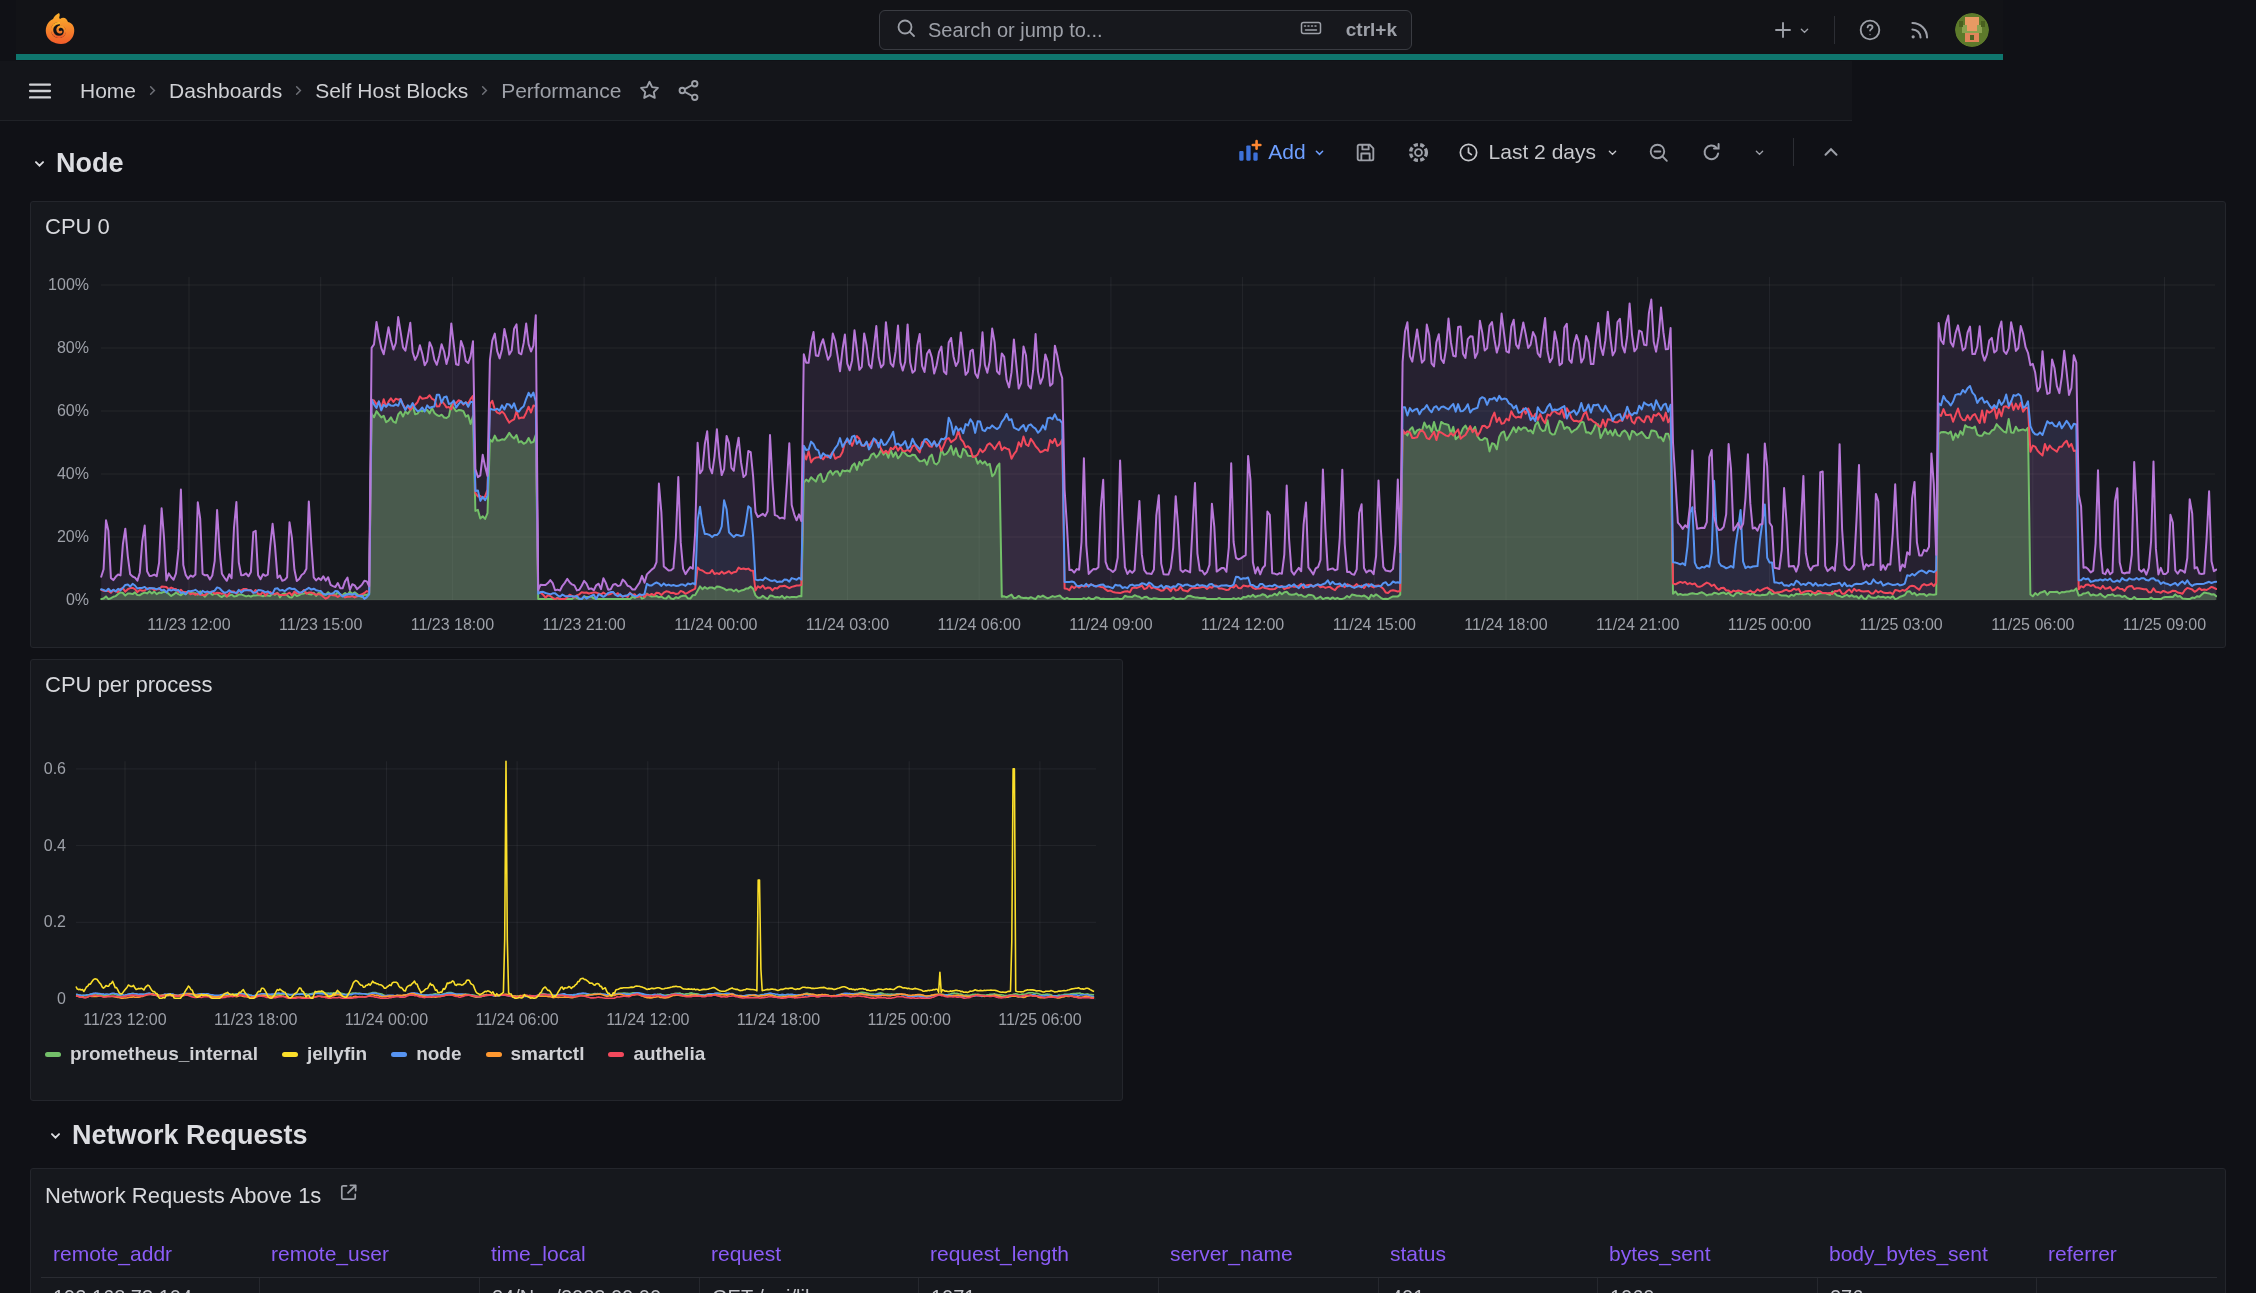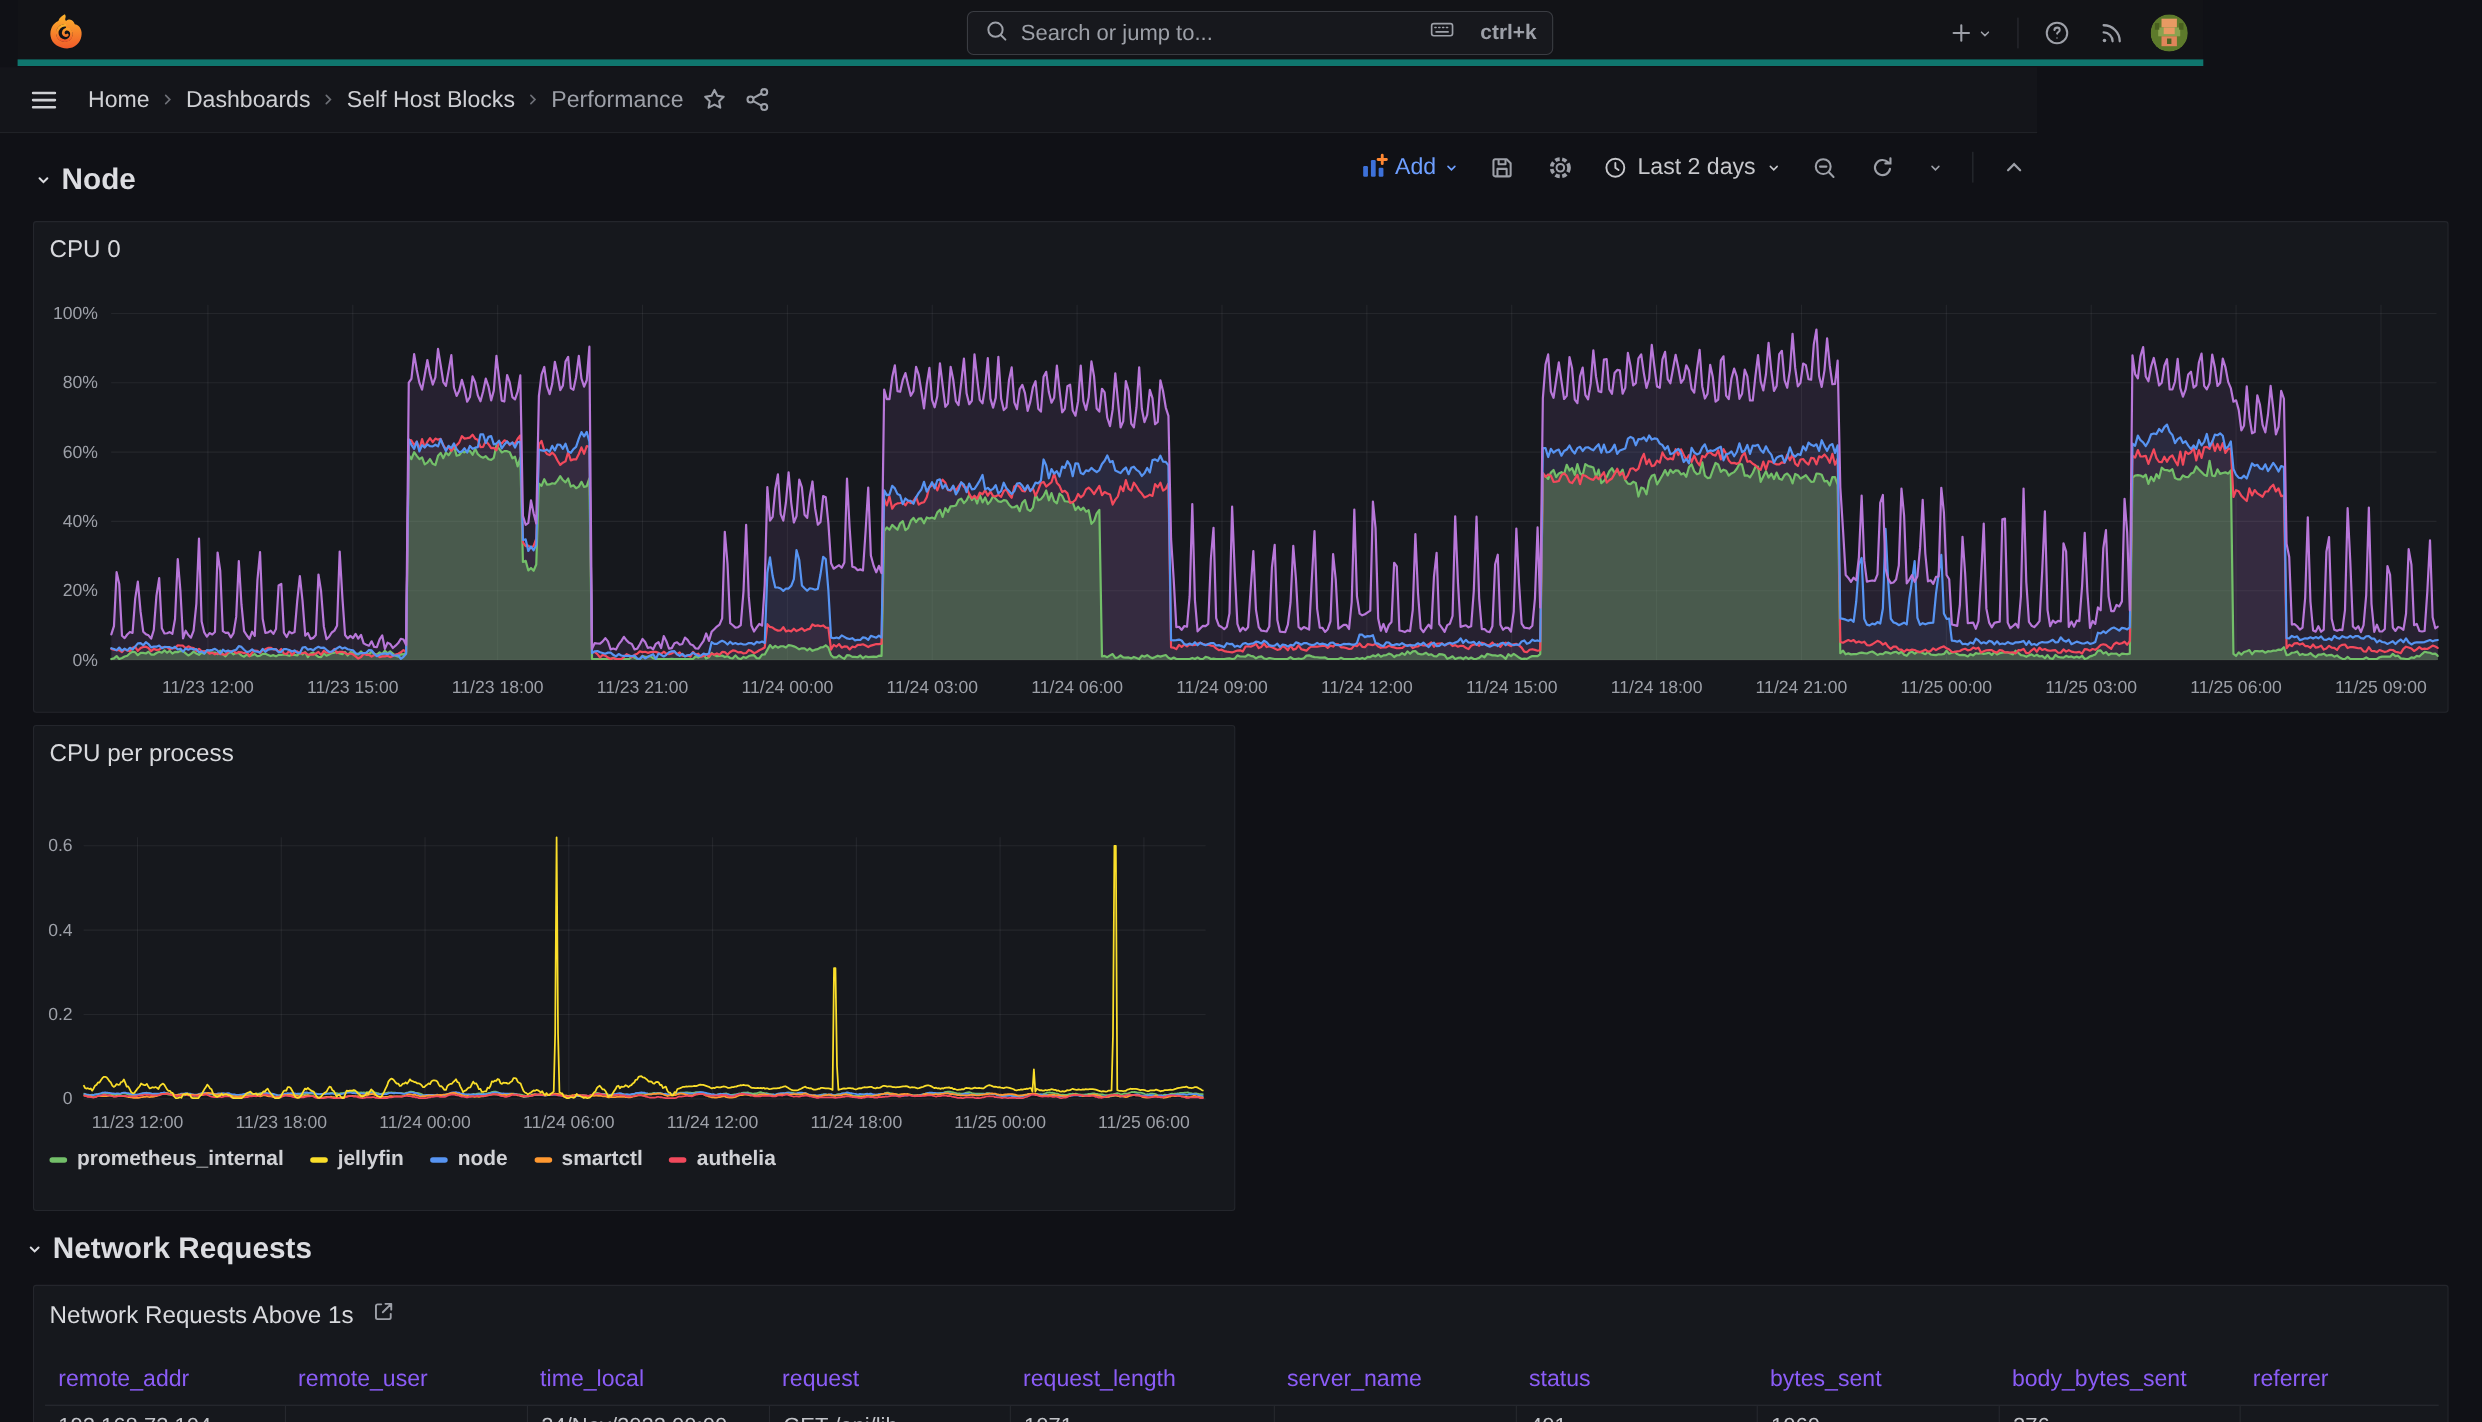--- a/index.html
+++ b/index.html
@@ -364,21 +364,21 @@
         <span class="mark" style="background: rgb(255, 152, 48);"></span>
         <span class="lab">smartctl</span>
       </span>
     <span class="legend-item">
         <span class="mark" style="background: rgb(242, 73, 92);"></span>
         <span class="lab">authelia</span>
       </span>
   </div>
 </section>
 
-<div class="section-label" style="left:23px; top:1112px; height:46px;">
+<div class="section-label" style="left:47px; top:1112px; height:46px;">
   <svg width="17" height="17" viewBox="0 0 24 24" fill="none" stroke="#dcdde1" stroke-width="2.6" stroke-linecap="round">
       <path d="M7 10l5 5 5-5"></path>
     </svg>
   <span class="txt">Network Requests</span>
 </div>
 
 <section class="panel" style="left:30px; top:1168px; width:2196px; height:280px;">
   <div class="panel-title">
     <span>Network Requests Above 1s</span>
     <span>

